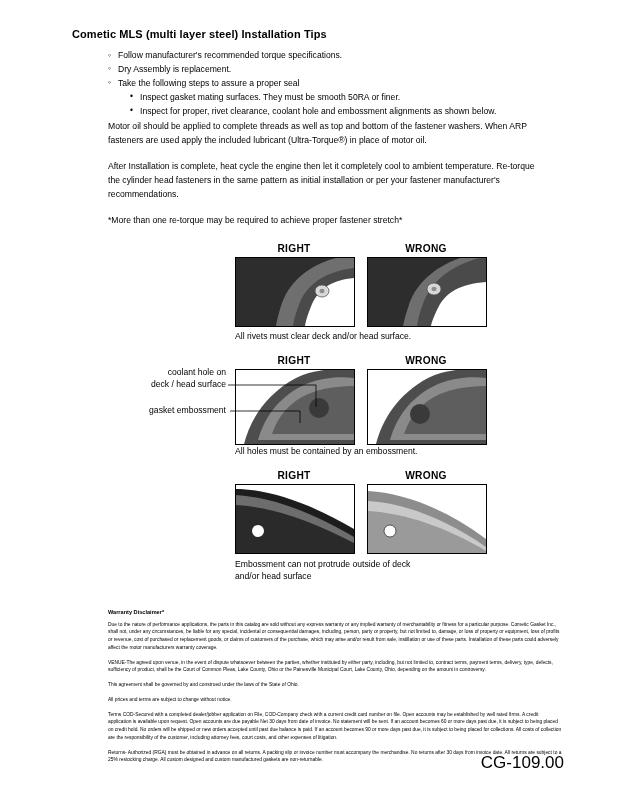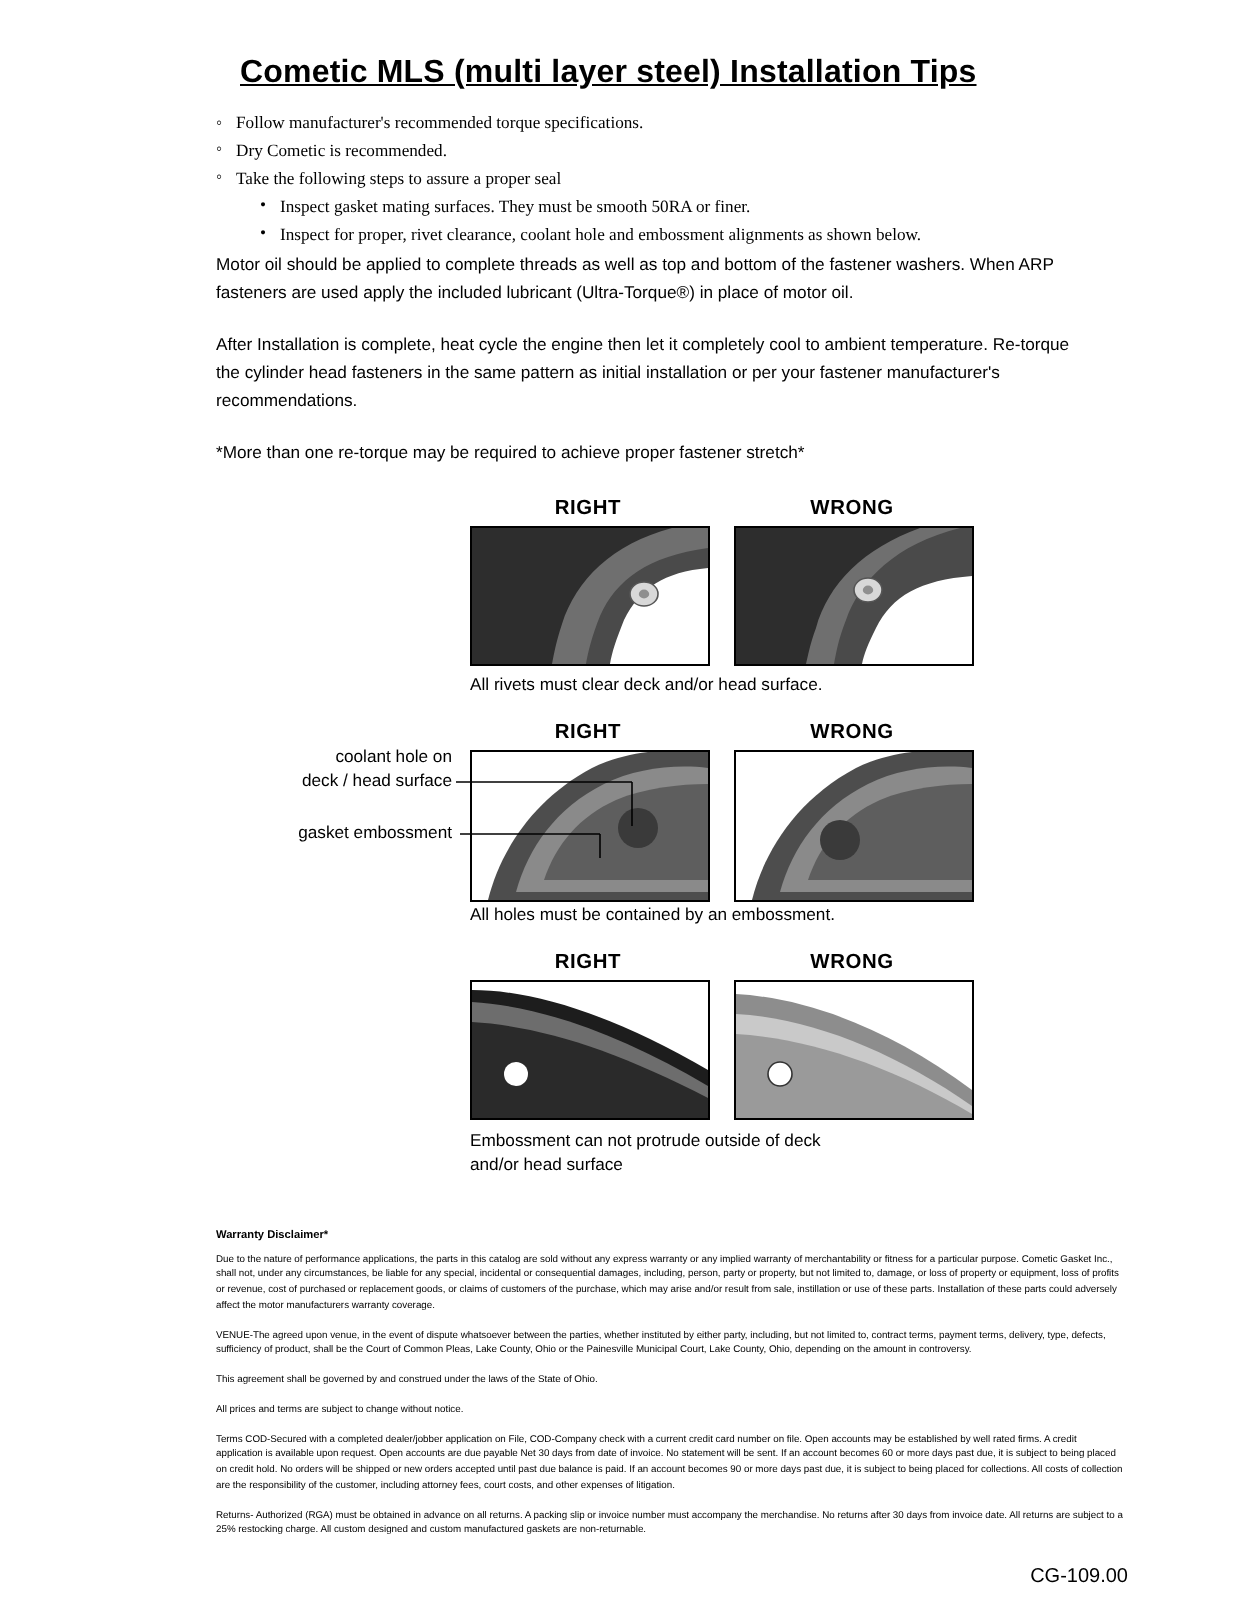--- a/index.html
+++ b/index.html
@@ -16,37 +16,35 @@
     overflow: hidden;
   }
   .page {
     position: relative;
     width: 618px;
     height: 800px;
     box-sizing: border-box;
     padding: 28px 44px 0 44px;
   }
   h1.title {
-    font-size: 16px;
+    font-size: 11px;
     font-weight: bold;
-    margin: 0 0 9px 76px;
+    margin: 0 0 9px 28px;
     letter-spacing: 0.1px;
-    text-decoration: underline;
   }
   .bullets {
     margin: 0 0 0 64px;
     padding: 0;
     list-style: none;
   }
   .bullets > li {
     font-size: 8.6px;
     line-height: 1.62;
     position: relative;
     padding-left: 10px;
-    font-family: Liberation Serif, serif;
   }
   .bullets > li::before {
     content: "\25E6";
     position: absolute;
     left: 0;
     top: -0.5px;
     font-size: 8.6px;
   }
   .subbullets {
     margin: 0 0 0 12px;
@@ -156,35 +154,35 @@
   }
   .warranty p {
     font-size: 4.9px;
     line-height: 1.58;
     margin: 0 0 7px 0;
     text-align: left;
   }
   .docnum {
     position: absolute;
     right: 54px;
-    bottom: 6px;
-    font-size: 10px;
+    bottom: 27px;
+    font-size: 17px;
     font-weight: normal;
   }
 </style>
 </head>
 <body>
 
 <div class="page">
 
   <h1 class="title">Cometic MLS (multi layer steel) Installation Tips</h1>
 
   <ul class="bullets">
     <li>Follow manufacturer's recommended torque specifications.</li>
-    <li>Dry Cometic is recommended.</li>
+    <li>Dry Assembly is replacement.</li>
     <li>
       <span>Take the following steps to assure a proper seal</span>
       <ul class="subbullets">
         <li>Inspect gasket mating surfaces.  They must be smooth 50RA or finer.</li>
         <li>Inspect for proper, rivet clearance, coolant hole and embossment alignments as shown below.</li>
       </ul>
     </li>
   </ul>
 
   <p class="body">Motor oil should be applied to complete threads as well as top and bottom of the fastener washers. When ARP fasteners are used apply the included lubricant (Ultra-Torque®) in place of motor oil.</p>

